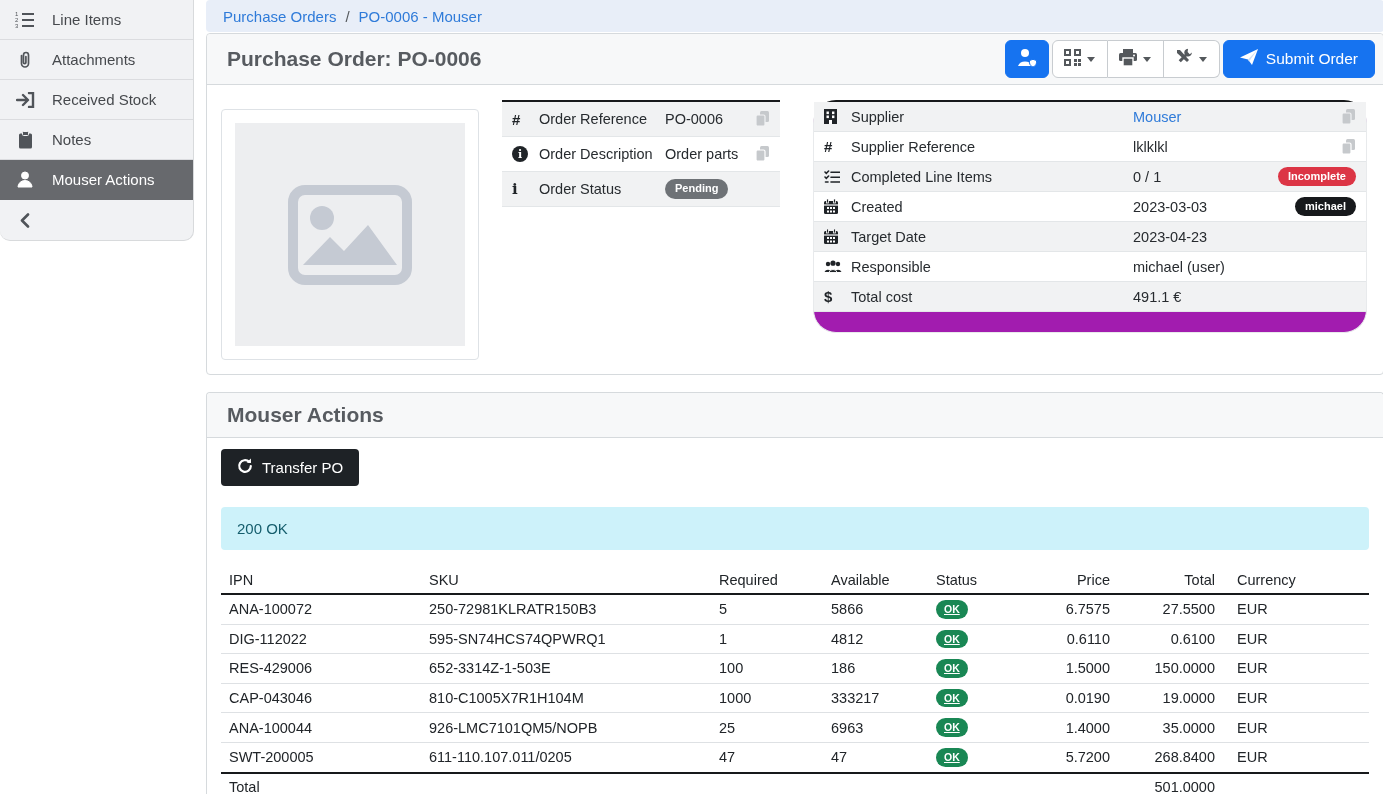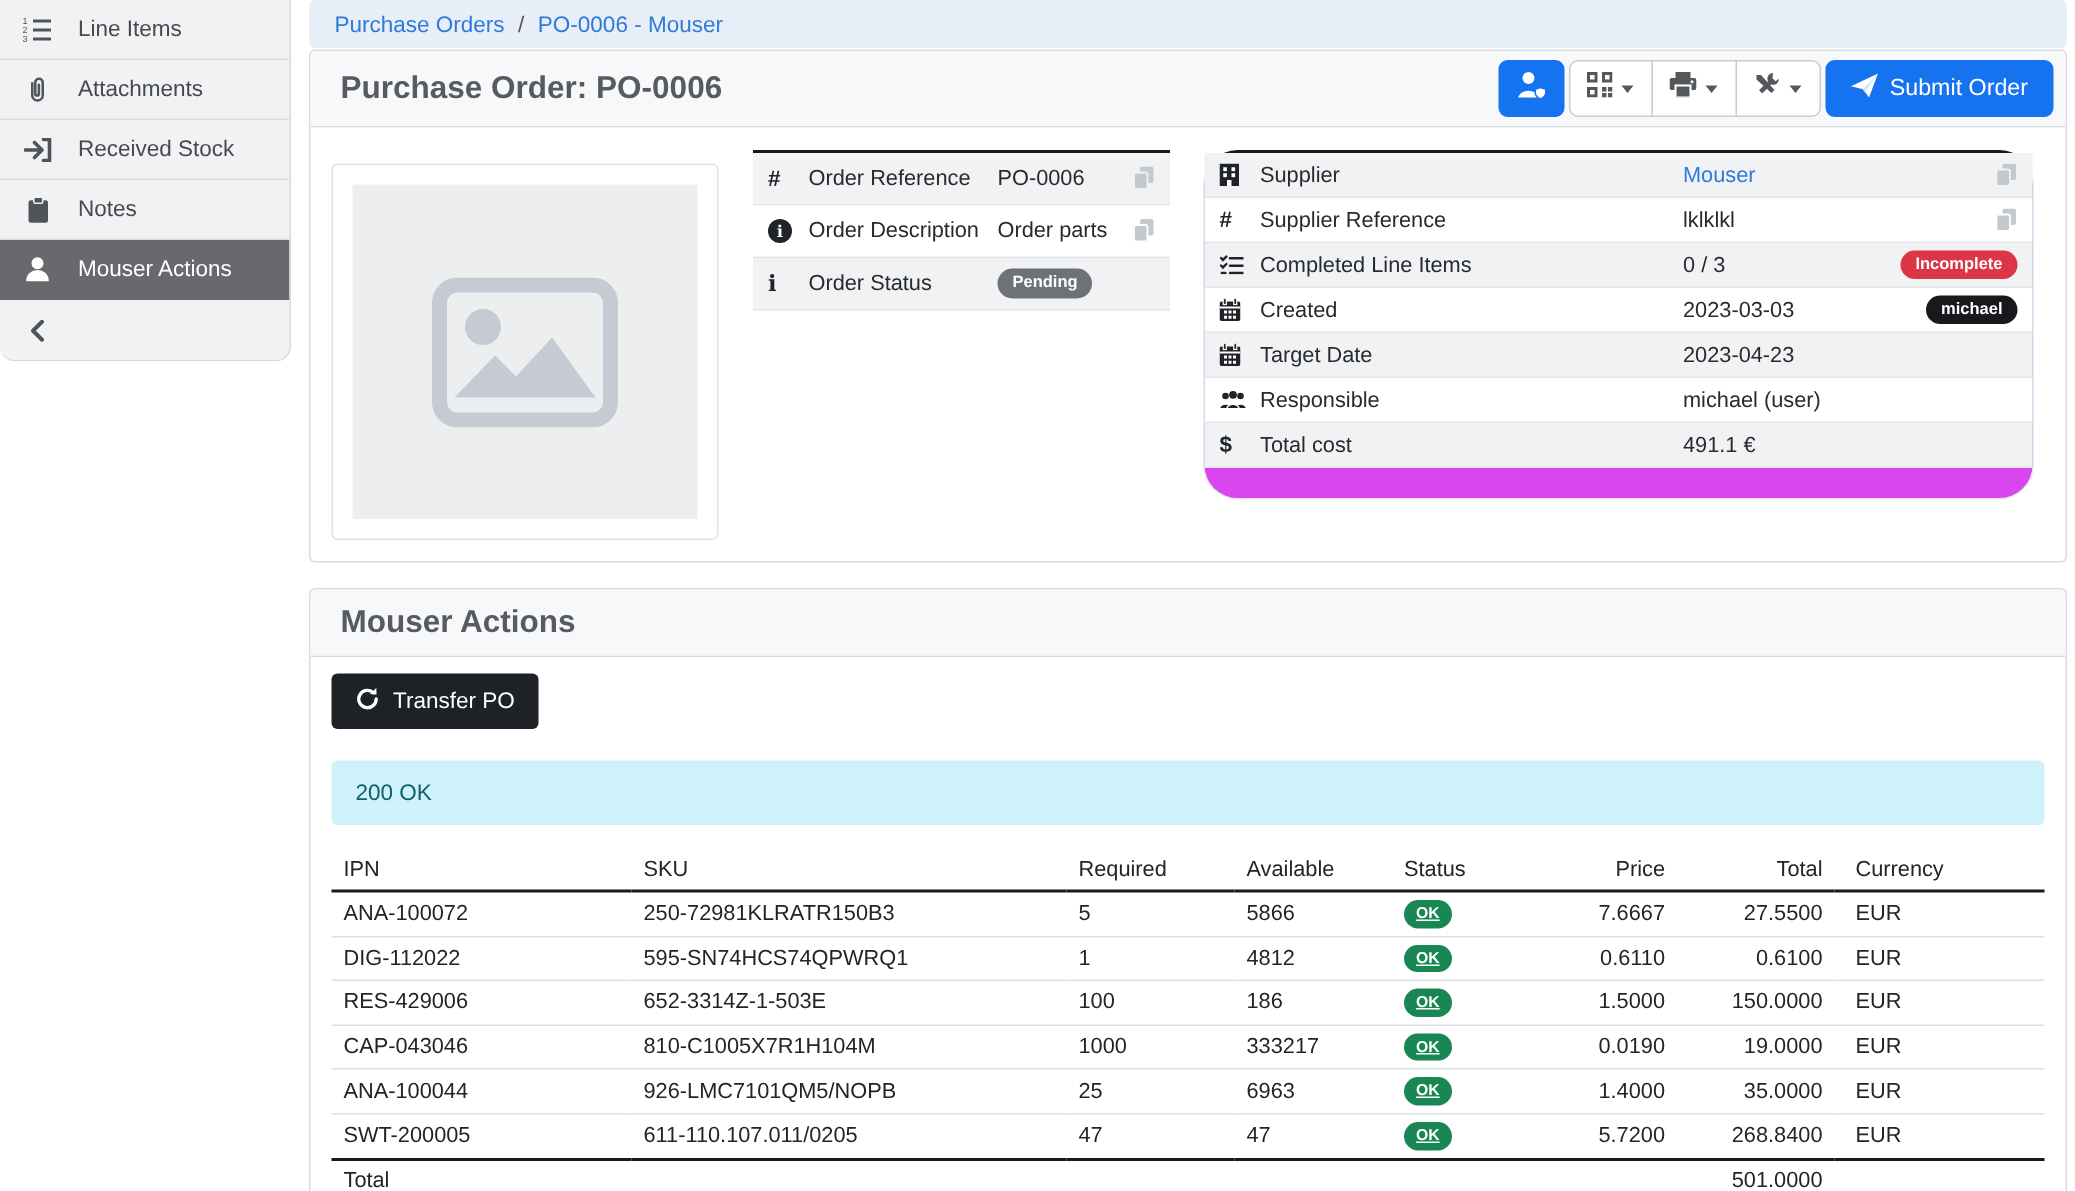--- a/index.html
+++ b/index.html
@@ -68,23 +68,23 @@
   .overview { display:flex; padding:15px 16px 14px 14px; }
   .image-card {
     width:258px; height:251px; border:1px solid #dee2e6; border-radius:4px;
     padding:13px; margin-top:9px; flex-shrink:0;
   }
   .image-ph { width:100%; height:100%; background:#edeef0;
     display:flex; align-items:center; justify-content:center; }
 
   .dtable { border-top:2px solid #17191b; align-self:flex-start; }
   .dtable-left  { width:278px; margin-left:23px; }
-  .dtable-right { width:554px; margin-left:22px;
+  .dtable-right { width:554px; margin-left:33px;
     border-left:1px solid #e8eaec; border-right:1px solid #e8eaec;
-    border-bottom:1px solid #e8eaec; padding-bottom:20px; background:#d946ef;border-radius:23px; }
+    border-bottom:1px solid #e8eaec; padding-bottom:20px; background:#a21caf;border-radius:23px; }
   .drow { display:flex; align-items:center; padding:0 10px;
           border-bottom:1px solid #e3e6e8; background:#fff; }
   .dtable-left  .drow { min-height:35px; }
   .dtable-right .drow { min-height:30px; }
   .drow.stripe { background:#f1f2f3; }
   .dtable-right .drow:last-child { border-bottom:1px solid #e3e6e8; }
   .dicon { width:27px; flex-shrink:0; display:flex; align-items:center; color:#202428; }
   .glyph-hash { font-weight:700; font-size:15px; }
   .glyph-dollar { font-weight:700; font-size:15px; }
   .glyph-i { font-weight:700; font-size:15px; font-family:"DejaVu Serif",serif; }
@@ -347,21 +347,21 @@
                 <path d="M1 2 l1.3 1.3 L4.6 1"></path>
                     <path d="M7 2.2 h9"></path>
                     <path d="M1 7 l1.3 1.3 L4.6 6"></path>
                     <path d="M7 7.2 h9"></path>
                     <path d="M7 12 h9"></path>
                     <path d="M1.5 12 h2.5"></path>
                   </g>
                 </svg>
             </span>
             <span class="dlabel">Completed Line Items</span>
-            <span class="dvalue">0 / 3</span>
+            <span class="dvalue">0 / 1</span>
             <span class="badge badge-red">Incomplete</span>
           </div>
           <div class="drow">
             <span class="dicon">
               <svg width="14" height="15" viewBox="0 0 14 15">
                   <rect x="0" y="2" width="14" height="13" rx="1.5" fill="#202428"></rect>
                   <rect x="2.5" y="0" width="2" height="4" fill="#202428" stroke="#fff" stroke-width="0.8"></rect>
                   <rect x="9.5" y="0" width="2" height="4" fill="#202428" stroke="#fff" stroke-width="0.8"></rect>
                   <path d="M0 6 h14" stroke="#fff" stroke-width="1.2"></path>
                   <g fill="#fff">
@@ -464,21 +464,21 @@
           </tr>
         </thead>
         <tbody>
 
             <tr>
               <td>ANA-100072</td>
               <td>250-72981KLRATR150B3</td>
               <td>5</td>
               <td>5866</td>
               <td><span class="badge badge-green">OK</span></td>
-              <td class="num">7.6667</td>
+              <td class="num">6.7575</td>
               <td class="num">27.5500</td>
               <td class="cur">EUR</td>
             </tr>
 
             <tr>
               <td>DIG-112022</td>
               <td>595-SN74HCS74QPWRQ1</td>
               <td>1</td>
               <td>4812</td>
               <td><span class="badge badge-green">OK</span></td>

